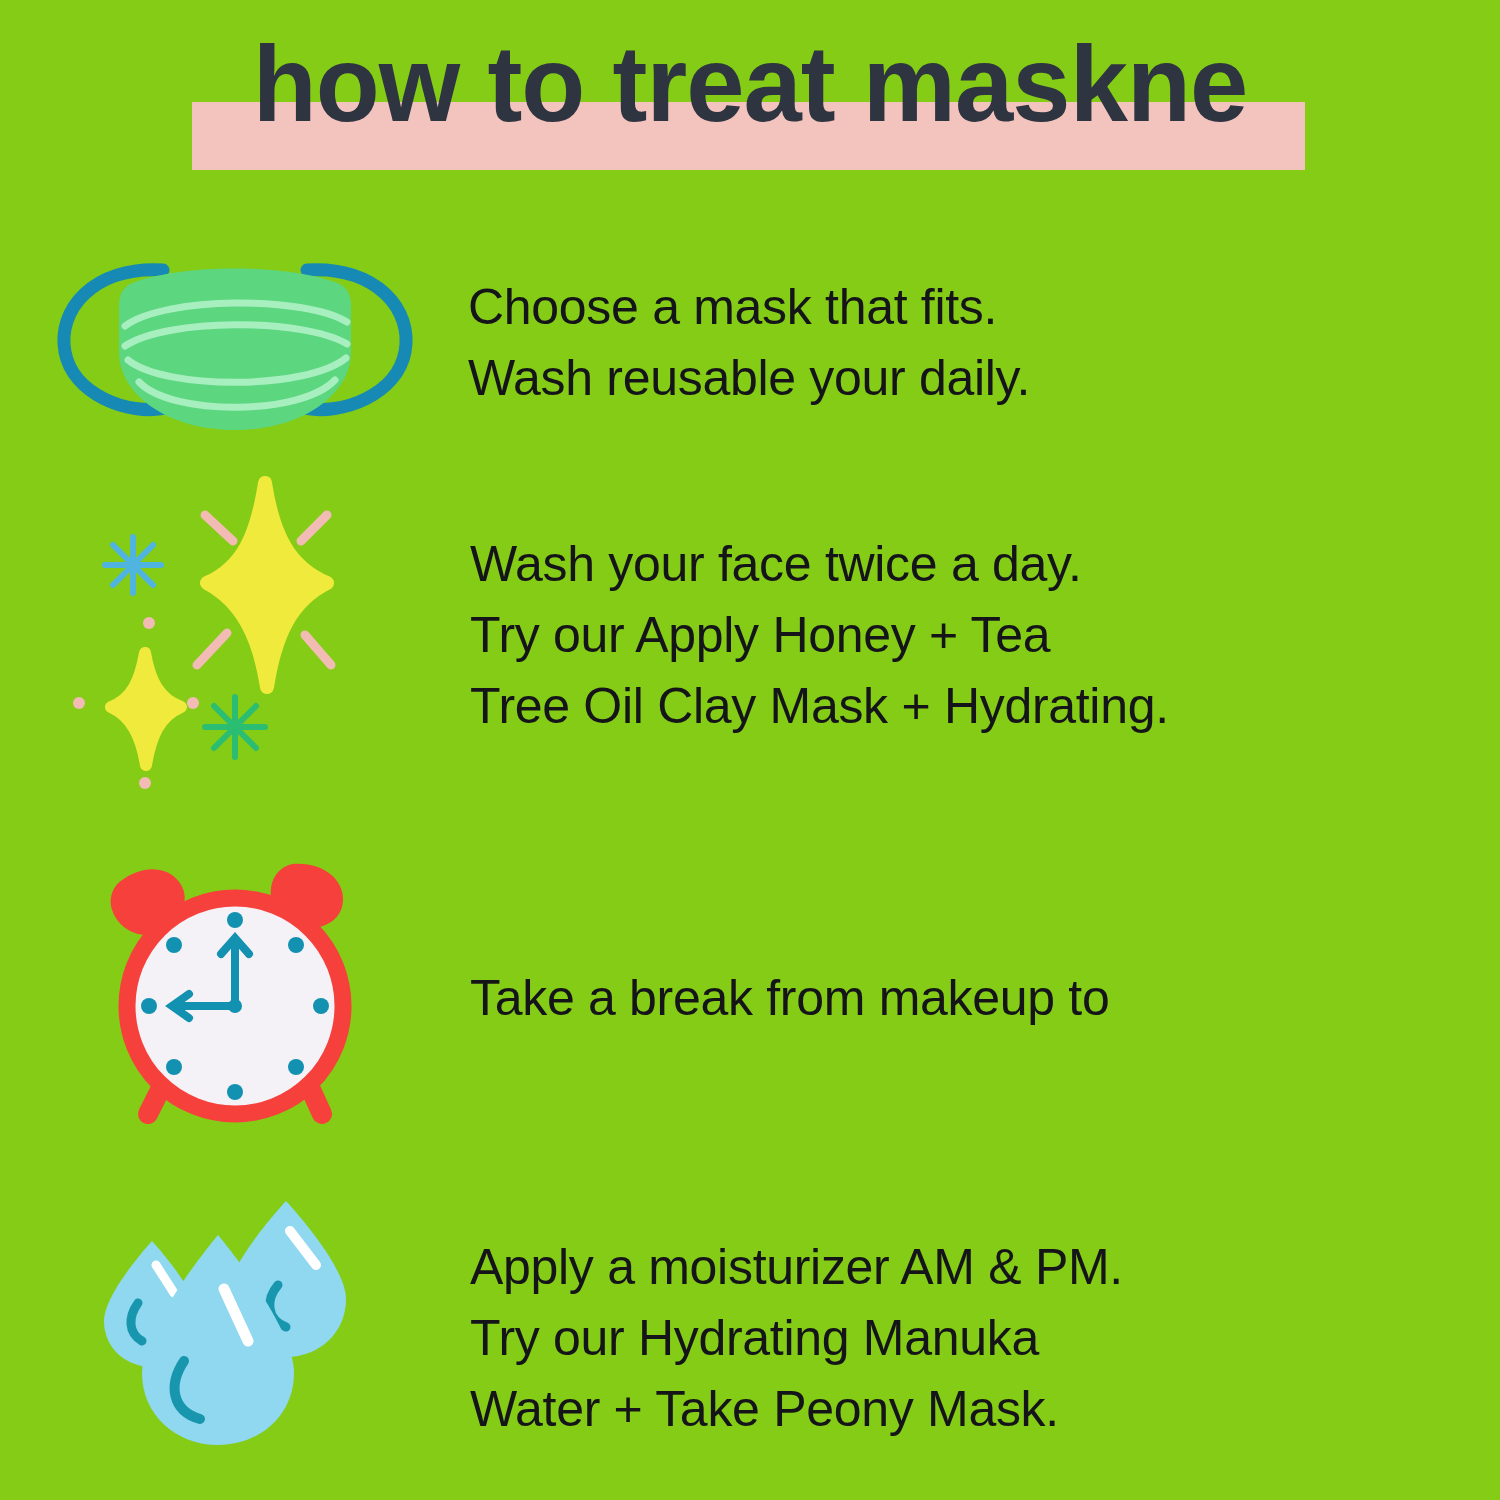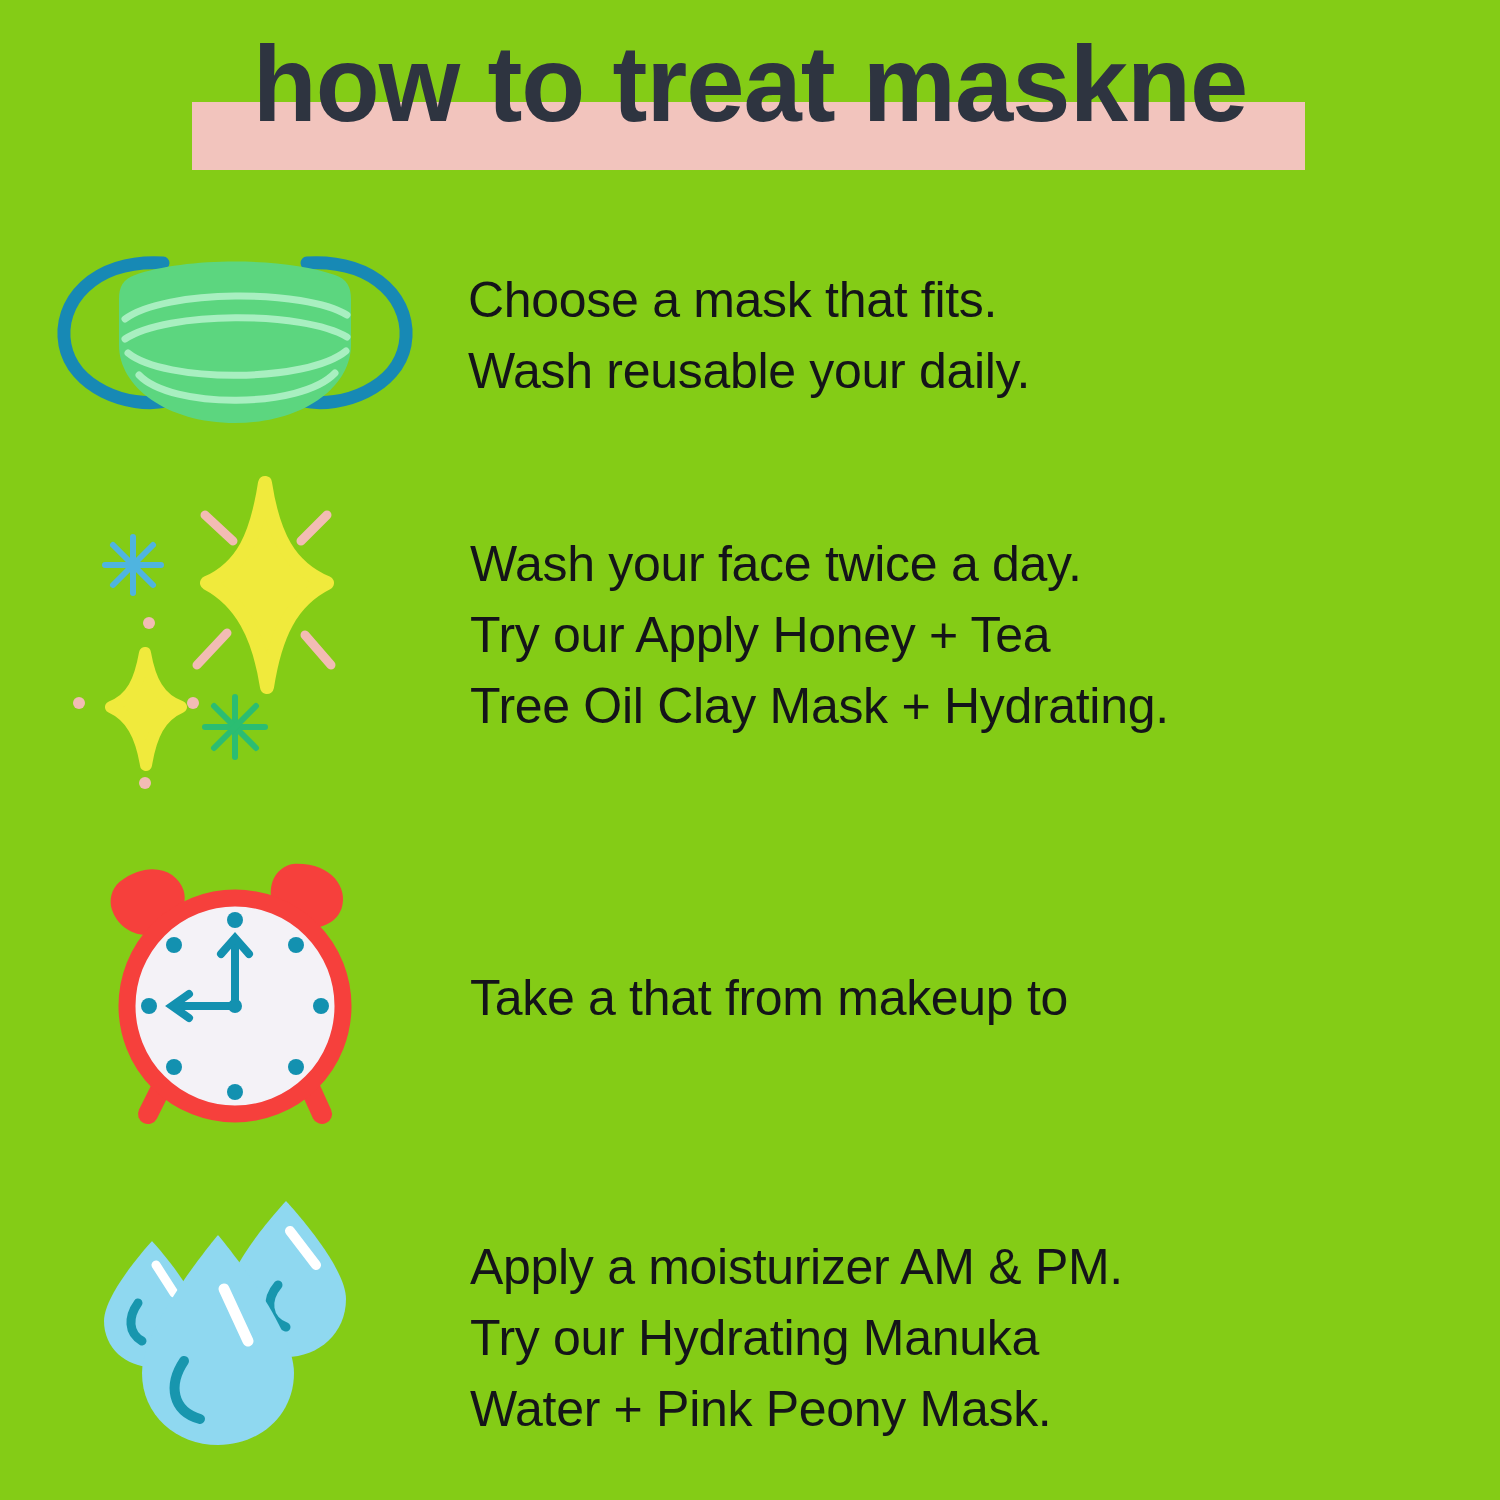--- a/index.html
+++ b/index.html
@@ -75,21 +75,21 @@
     font-size: 50px;
     line-height: 71px;
     font-weight: normal;
     letter-spacing: -0.3px;
   }
   .row-text .line {
     display: block;
     white-space: nowrap;
   }
 
-  #row-1 { top: 236px;  height: 200px; }
+  #row-1 { top: 243px;  height: 200px; }
   #row-2 { top: 470px;  height: 330px; }
   #row-3 { top: 848px;  height: 300px; }
   #row-4 { top: 1188px; height: 300px; justify-content: space-between; }
 
   #row-1 .row-text { transform: translateX(-2px); }
 
   svg { display: block; overflow: visible; }
 </style>
 </head>
 <body>
@@ -209,21 +209,21 @@
         <g stroke="#1391b0" stroke-width="8" stroke-linecap="round" fill="none">
           <line x1="145" y1="148" x2="145" y2="82"></line>
           <polyline points="131,96 145,80 159,96"></polyline>
           <line x1="145" y1="148" x2="85" y2="148"></line>
           <polyline points="99,136 82,148 99,160"></polyline>
         </g>
         <circle cx="145" cy="148" r="7" fill="#1391b0"></circle>
       </svg>
     </div>
     <div class="row-text">
-      <span class="line">Take a that from makeup to</span>
+      <span class="line">Take a break from makeup to</span>
     </div>
   </div>
 
   <div class="row" id="row-4">
     <div class="row-icon">
       <svg width="290" height="290" viewBox="0 0 290 290" aria-hidden="true">
 
         <path d="M196 8 C 196 8, 256 72, 256 106 C 256 140, 229 164, 196 164
                  C 163 164, 136 140, 136 106 C 136 72, 196 8, 196 8 Z" fill="#8fd8f0"></path>
         <line x1="200" y1="38" x2="226" y2="72" stroke="#ffffff" stroke-width="10" stroke-linecap="round"></line>
@@ -236,17 +236,17 @@
 
         <path d="M128 42 C 128 42, 204 132, 204 180 C 204 222, 170 252, 128 252
                  C 86 252, 52 222, 52 180 C 52 132, 128 42, 128 42 Z" fill="#8fd8f0"></path>
         <line x1="134" y1="96" x2="158" y2="148" stroke="#ffffff" stroke-width="11" stroke-linecap="round"></line>
         <path d="M94 168 C 78 192, 82 218, 110 226" fill="none" stroke="#1896ae" stroke-width="10" stroke-linecap="round"></path>
       </svg>
     </div>
     <div class="row-text">
       <span class="line">Apply a moisturizer AM &amp; PM.</span>
       <span class="line">Try our Hydrating Manuka</span>
-      <span class="line">Water + Pink Peony Mask.</span>
+      <span class="line">Water + Take Peony Mask.</span>
     </div>
   </div>
 
 </div>
 
 </body></html>

